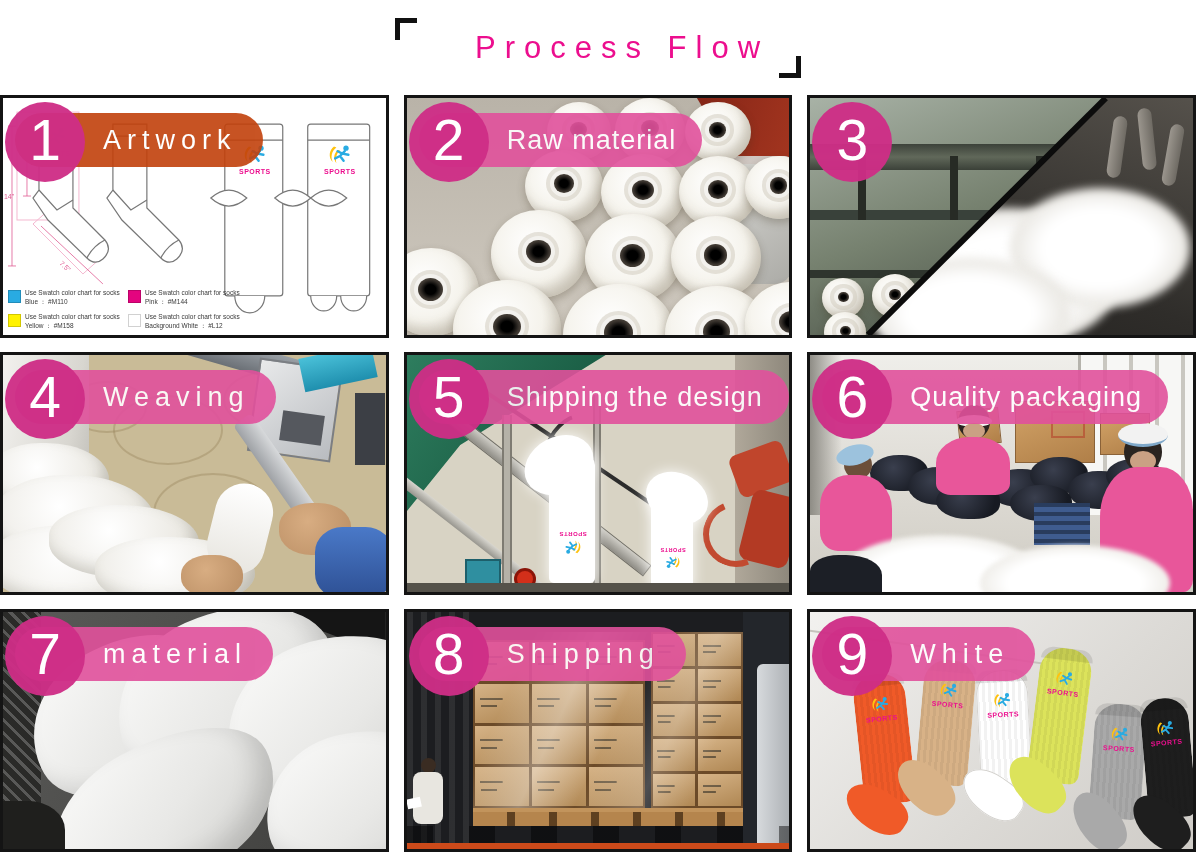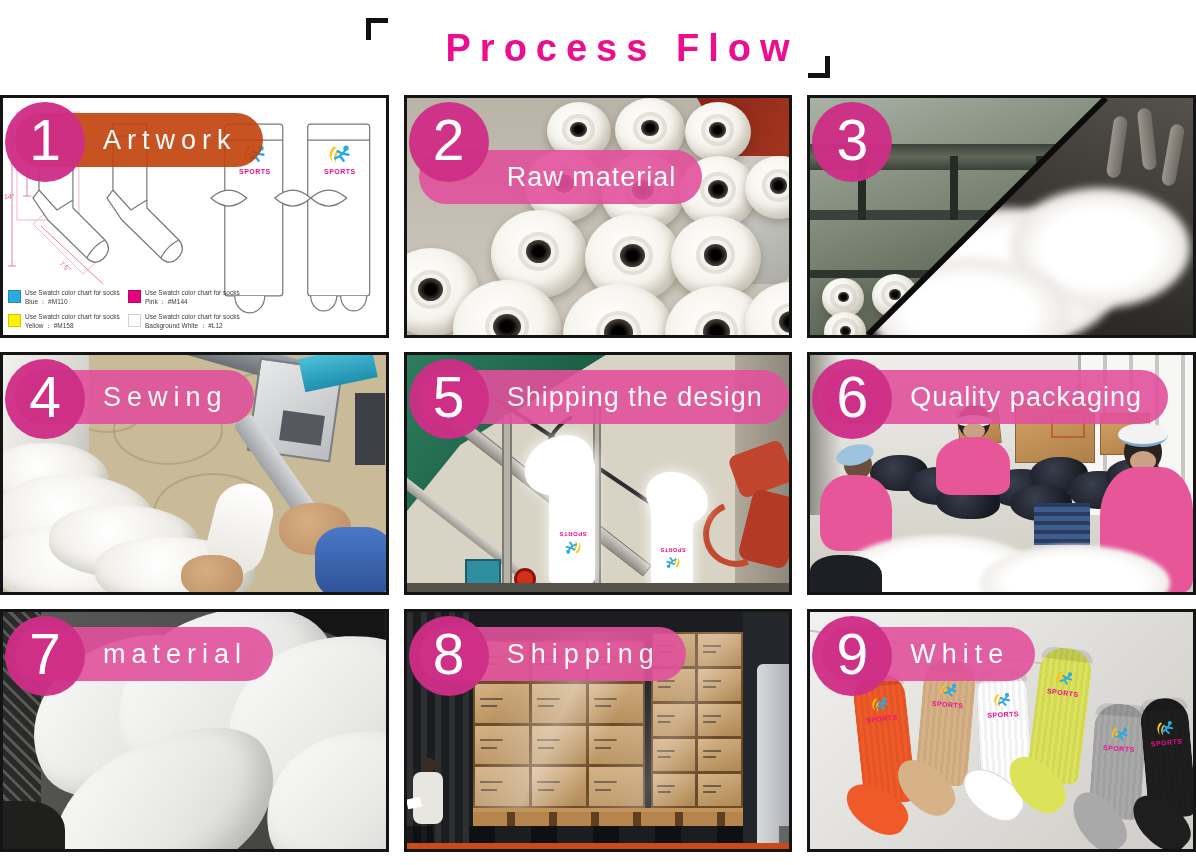--- a/index.html
+++ b/index.html
@@ -3,21 +3,21 @@
 <meta charset="utf-8">
 <style>
   * { box-sizing: border-box; margin: 0; padding: 0; }
   body {
     width: 1196px; height: 865px; margin: 0; background: #ffffff;
     font-family: "Liberation Sans", sans-serif; overflow: hidden; position: relative;
   }
   
   .header { height: 95px; display: flex; align-items: center; justify-content: center; }
   .title-row { display: flex; align-items: stretch; }
-  .page-title { font-size: 38px; font-weight: 700; letter-spacing: 9px; line-height: 64px; margin-left: 44px; }
+  .page-title { font-size: 31px; font-weight: 400; letter-spacing: 9px; line-height: 64px; margin-left: 44px; }
   .br { width: 22px; height: 22px; }
   .br-tl { border-left: 5px solid #111; border-top: 5px solid #111; align-self: flex-start; margin: 2px 14px 0 0; }
   .br-br { border-right: 5px solid #111; border-bottom: 5px solid #111; align-self: flex-end; margin: 0 0 2px 10px; }
   
   .grid { display: grid; grid-template-columns: repeat(3,1fr); gap: 14px 15px; width: 1196px; }
   .panel { position: relative; height: 243px; border: 3px solid #141414; overflow: hidden; background: #fff; }
   
   .badge-pill { position: absolute; left: 12px; top: 15px; height: 54px; border-radius: 28px;
     padding: 0 26px 0 88px; display: flex; align-items: center; opacity: .9; z-index: 14; }
   .badge-circle { position: absolute; left: 2px; top: 4px; width: 80px; height: 80px; border-radius: 50%; opacity: .96; z-index: 15; }
@@ -331,21 +331,21 @@
       </div>
     <div class="cone" style="left:156px;top:186px;width:112px;height:103px">
         <div class="hole"></div>
       </div>
     <div class="cone" style="left:258px;top:188px;width:104px;height:96px">
         <div class="hole"></div>
       </div>
     <div class="cone" style="left:338px;top:184px;width:92px;height:85px">
         <div class="hole"></div>
       </div>
-    <div class="badge-pill" style="background-color: rgb(225, 81, 156); margin-top: 37px;">
+    <div class="badge-pill" style="background-color: rgb(225, 81, 156);">
       <span class="badge-label">Raw material</span>
     </div>
     <div class="badge-circle" style="background-color: rgb(206, 46, 134);"></div>
     <div class="badge-num">2</div>
   </div>
 
   <div class="panel">
     <div class="p3-back">
       <div class="beam1"></div>
       <div class="beam2"></div>
@@ -399,21 +399,21 @@
     <div class="blob" style="left:-14px;top:88px;width:120px;height:70px"></div>
     <div class="blob" style="left:-8px;top:120px;width:160px;height:90px"></div>
     <div class="blob" style="left:-14px;top:170px;width:180px;height:80px"></div>
     <div class="blob" style="left:46px;top:150px;width:150px;height:72px"></div>
     <div class="blob" style="left:92px;top:182px;width:160px;height:70px"></div>
     <div class="p4-sockheld"></div>
     <div class="hand" style="left:276px;top:148px;width:72px;height:52px"></div>
     <div class="hand" style="left:178px;top:200px;width:62px;height:42px"></div>
     <div class="sleeve"></div>
     <div class="badge-pill" style="background-color: rgb(225, 81, 156);">
-      <span class="badge-label wide">Sewing</span>
+      <span class="badge-label wide">Weaving</span>
     </div>
     <div class="badge-circle" style="background-color: rgb(206, 46, 134);"></div>
     <div class="badge-num">4</div>
   </div>
 
   <div class="panel p5">
     <div class="p5-green"></div>
     <div class="p5-col"></div>
     <div class="p5-thin"></div>
     <div class="p5-bar1"></div>

